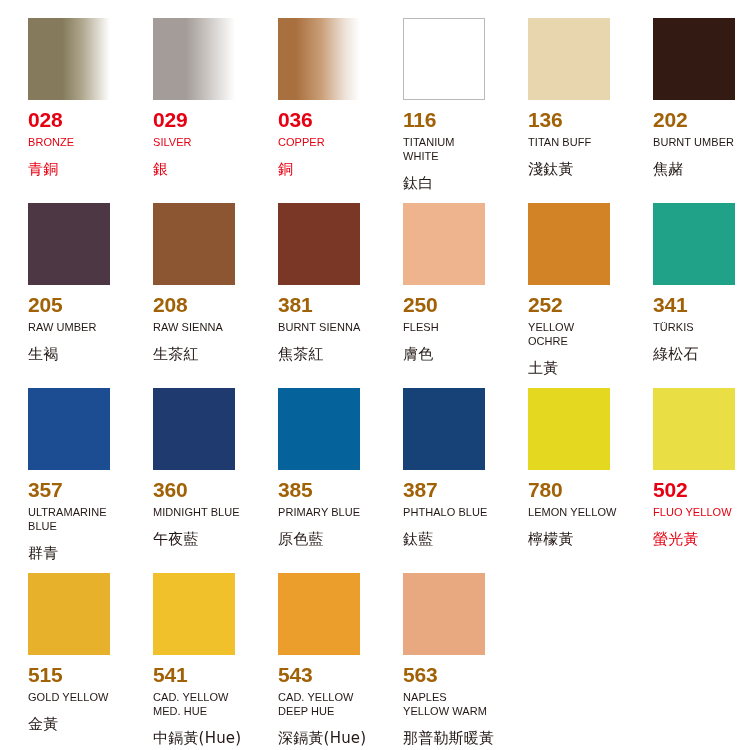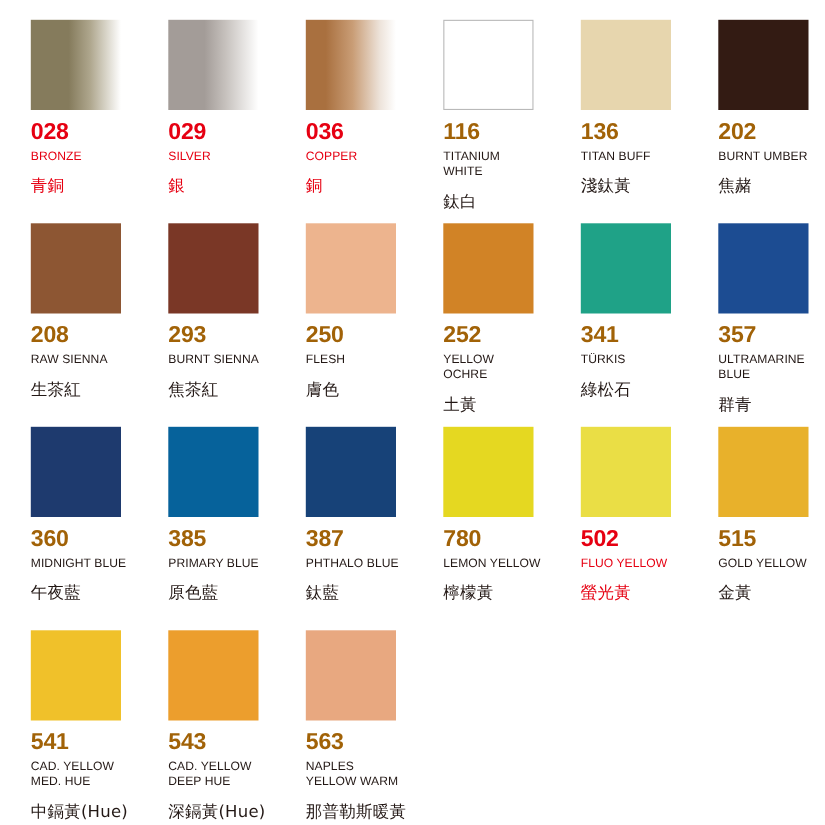--- a/index.html
+++ b/index.html
@@ -112,28 +112,34 @@
       <div class="name-en">TITAN BUFF</div>
       <div class="name-zh">淺鈦黃</div>
     </div>
     <div class="cell">
       <div class="swatch" style="background: rgb(51, 27, 19);"></div>
       <div class="code">202</div>
       <div class="name-en">BURNT UMBER</div>
       <div class="name-zh">焦赭</div>
     </div>
     <div class="cell">
+      <div class="swatch" style="background: rgb(77, 55, 68);"></div>
+      <div class="code">205</div>
+      <div class="name-en">RAW UMBER</div>
+      <div class="name-zh">生褐</div>
+    </div>
+    <div class="cell">
       <div class="swatch" style="background: rgb(141, 86, 51);"></div>
       <div class="code">208</div>
       <div class="name-en">RAW SIENNA</div>
       <div class="name-zh">生茶紅</div>
     </div>
     <div class="cell">
       <div class="swatch" style="background: rgb(122, 55, 38);"></div>
-      <div class="code">293</div>
+      <div class="code">381</div>
       <div class="name-en">BURNT SIENNA</div>
       <div class="name-zh">焦茶紅</div>
     </div>
     <div class="cell">
       <div class="swatch" style="background: rgb(237, 180, 142);"></div>
       <div class="code">250</div>
       <div class="name-en">FLESH</div>
       <div class="name-zh">膚色</div>
     </div>
     <div class="cell">

